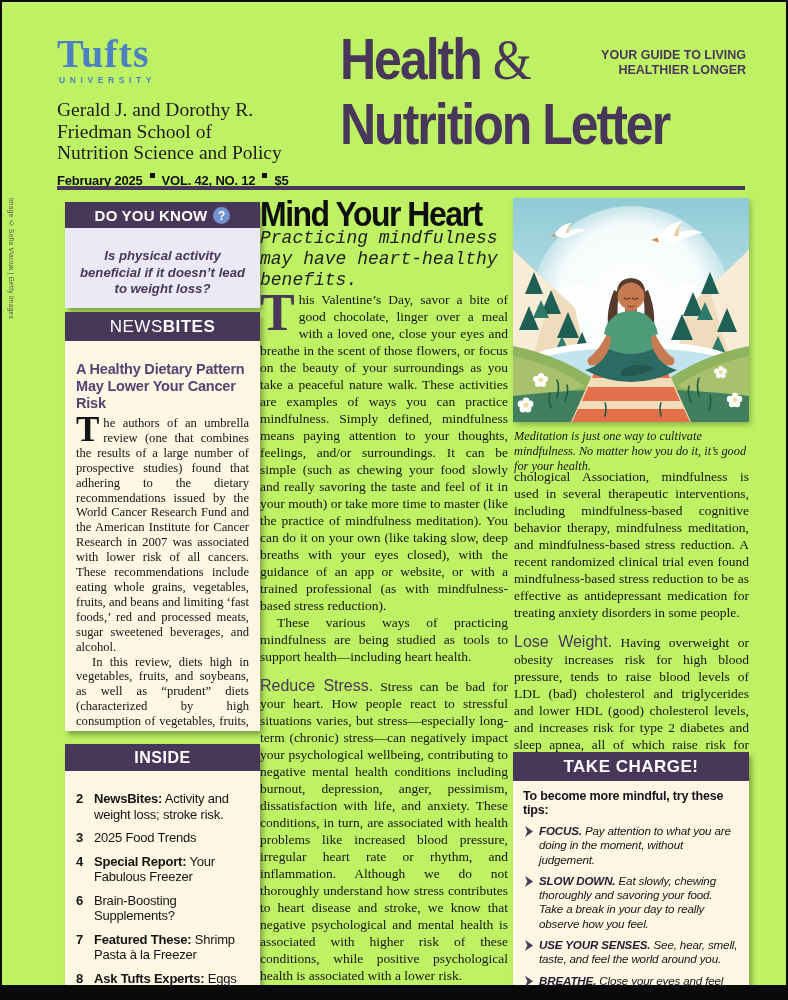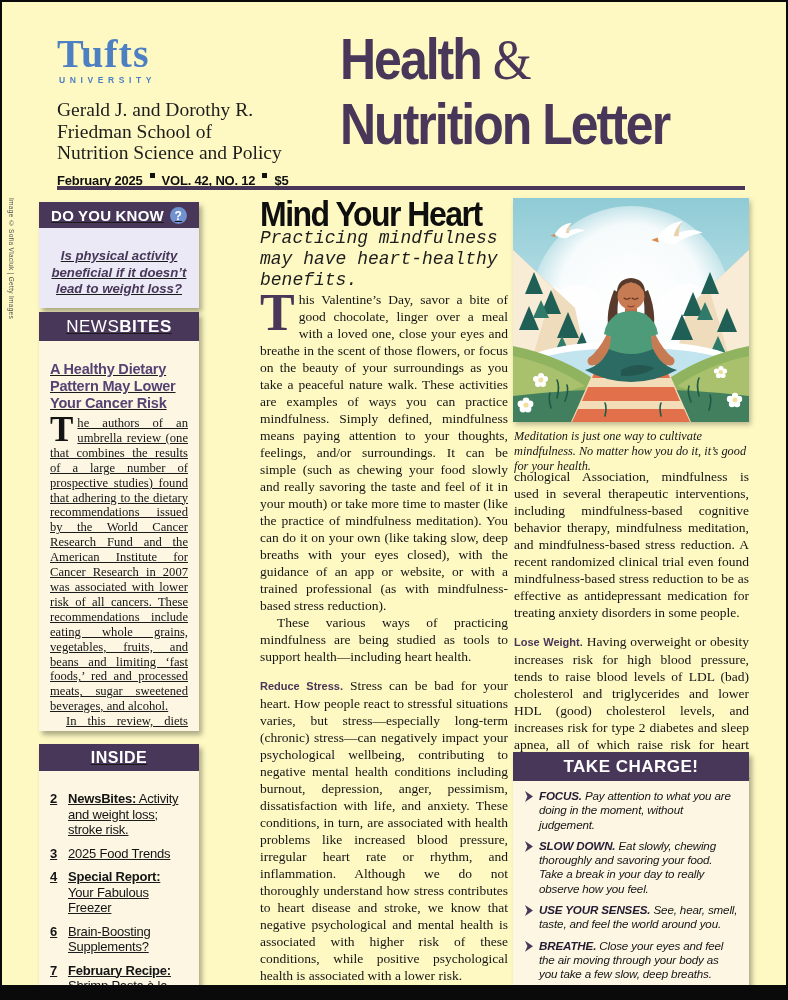--- a/index.html
+++ b/index.html
@@ -1,34 +1,34 @@
 <!DOCTYPE html>
 <html lang="en"><head>
 <meta charset="utf-8">
 <style>
   html,body{margin:0;padding:0;background:#fff;}
   .page{
     position:relative;width:788px;height:1000px;overflow:hidden;
-    background:#fef9c3;border:2px solid #0a0a0a;box-sizing:border-box;
+    background:#bef264;border:2px solid #0a0a0a;box-sizing:border-box;
     font-family:"Liberation Sans",sans-serif;color:#1b1b1b;
   }
   
   .publisher{position:absolute;left:55px;top:32px;width:285px;}
   .tufts-word{font-family:"Liberation Serif",serif;font-weight:700;font-size:40px;line-height:40px;color:#4d7fc3;letter-spacing:1px;}
   .tufts-univ{font-size:8.5px;font-weight:700;letter-spacing:4.6px;color:#4d7fc3;margin-top:1px;margin-left:2px;}
   .school{font-family:"Liberation Serif",serif;font-size:19.5px;line-height:21.5px;color:#1d1d1d;margin-top:14px;}
   .issueline{margin-top:9px;font-size:13px;font-weight:700;color:#101010;letter-spacing:-0.2px;display:flex;}
   .sq{width:5px;height:5px;background:#101010;display:inline-block;margin:0 7px;flex:none;}
   .masthead{position:absolute;left:338px;top:26px;color:#483758;font-weight:700;
     font-size:50px;line-height:57px;letter-spacing:-2px;transform:scaleY(1.14);transform-origin:top left;white-space:nowrap;}
   .masthead .amp{font-family:"Liberation Serif",serif;font-weight:400;letter-spacing:0;}
   .tagline{position:absolute;right:40px;top:46px;text-align:right;color:#483758;font-weight:700;font-size:12.5px;line-height:15px;}
   .header-rule{position:absolute;left:55px;right:41px;top:184px;height:4px;background:#483758;}
   
-  .box{position:absolute;left:37px;width:160px;box-shadow:3px 4px 5px rgba(0,0,0,.32);text-decoration:underline;}
+  .box{position:absolute;left:63px;width:195px;box-shadow:3px 4px 5px rgba(0,0,0,.32);}
   .box-hd{background:#483758;color:#fff;text-align:center;font-weight:700;padding:5px 2px 4px;}
   .box-bd{padding:20px 11px 10px;}
   .dyk-hd{font-size:15px;letter-spacing:0.2px;display:flex;align-items:center;justify-content:center;gap:6px;}
   .q-circle{width:17px;height:17px;border-radius:50%;background:#7191cf;color:#fff;font-size:12px;font-weight:700;
     display:inline-flex;align-items:center;justify-content:center;flex:none;}
   .dyk-bd{background:#eae9f5;text-align:center;}
   .dyk-q{color:#483758;font-weight:700;font-style:italic;font-size:13.2px;line-height:16.5px;}
   .dyk-hint{margin-top:4px;font-size:10px;font-weight:700;color:#1d1d1d;letter-spacing:-0.1px;}
   .nb-hd{font-size:17px;letter-spacing:0.5px;}
   .nb-hd .lt{font-weight:400;}
@@ -48,21 +48,21 @@
   
   .a-title{position:absolute;left:258px;top:192px;width:250px;font-size:32px;font-weight:700;color:#0f0f0f;
     letter-spacing:-1.5px;transform:scaleY(1.12);transform-origin:top left;white-space:nowrap;}
   .a-deck{position:absolute;left:258px;top:226px;width:250px;font-family:Liberation Mono, monospace;
     font-style:italic;font-size:18px;line-height:21px;color:#1d1d1d;}
   .col{position:absolute;font-family:"Liberation Serif",serif;font-size:13.5px;line-height:17px;text-align:justify;color:#141414;}
   .col1{left:258px;top:289px;width:248px;height:688px;}
   .col2{left:512px;top:466px;width:235px;}
   .a-drop{font-size:52px;line-height:43px;color:#483758;}
   .p-indent{text-indent:17px;}
-  .leadin{font-family:"Liberation Sans",sans-serif;font-weight:700;color:#483758;font-size:11px;}
+  .leadin{font-family:"Liberation Sans",sans-serif;font-weight:400;color:#483758;font-size:16px;}
   .gap{height:12px;}
   .a-continued{text-align:right;font-size:10px;font-style:italic;margin-top:4px;color:#141414;
     font-family:"Liberation Sans",sans-serif;}
   .a-continued b{font-weight:800;}
   
   .illus{position:absolute;left:511px;top:196px;width:236px;height:224px;box-shadow:2px 3px 5px rgba(0,0,0,.25);}
   .caption{position:absolute;left:512px;top:427px;width:235px;font-family:"Liberation Serif",serif;
     font-style:italic;font-size:12.3px;line-height:15px;color:#161616;}
   
   .tc-box{position:absolute;left:511px;width:236px;top:750px;box-shadow:3px 4px 5px rgba(0,0,0,.32);}
@@ -102,20 +102,24 @@
       <span class="sq"></span>
       <span>$5</span>
     </div>
   </div>
 
   <div class="masthead">
     <div><span>Health</span> <span class="amp">&amp;</span></div>
     <div>Nutrition Letter</div>
   </div>
 
+  <div class="tagline">
+    <div>YOUR GUIDE TO LIVING</div>
+    <div>HEALTHIER LONGER</div>
+  </div>
 
   <div class="header-rule"></div>
 
   <div class="box" style="top:200px;">
     <div class="box-hd dyk-hd">
       <span>DO YOU KNOW</span>
       <span class="q-circle">?</span>
     </div>
     <div class="box-bd dyk-bd">
       <div class="dyk-q">Is physical activity beneficial if it doesn’t lead to weight loss?</div>
@@ -150,21 +154,21 @@
       <div class="toc-row">
         <span class="toc-pg">4</span>
         <span class="toc-txt"><b>Special Report:</b><span> Your Fabulous Freezer</span></span>
       </div>
       <div class="toc-row">
         <span class="toc-pg">6</span>
         <span class="toc-txt"><b></b><span>Brain-Boosting Supplements?</span></span>
       </div>
       <div class="toc-row">
         <span class="toc-pg">7</span>
-        <span class="toc-txt"><b>February Recipe:</b><span> Shrimp Pasta à la Freezer</span></span>
+        <span class="toc-txt"><b>Featured These:</b><span> Shrimp Pasta à la Freezer</span></span>
       </div>
       <div class="toc-row">
         <span class="toc-pg">8</span>
         <span class="toc-txt"><b>Ask Tufts Experts:</b><span> Eggs</span></span>
       </div>
       <div class="toc-row">
         <span class="toc-pg"></span>
         <span class="toc-txt"><b>Myth of the Month:</b><span> Protein bars</span></span>
       </div>
     </div>
@@ -332,20 +336,21 @@
       <span class="leadin">Lose Weight.</span><span> Having overweight or obesity increases risk for high blood pressure, tends to raise blood levels of LDL (bad) cholesterol and triglycerides and lower HDL (good) cholesterol levels, and increases risk for type 2 diabetes and sleep apnea, all of which raise risk for heart attack and stroke.</span>
     </div>
     <div class="a-continued">
       <b>Mind Your Heart</b><span> continued on page 7</span>
     </div>
   </div>
 
   <div class="tc-box">
     <div class="box-hd tc-hd">TAKE CHARGE!</div>
     <div class="cream tc-bd">
+      <div class="tc-intro">To become more mindful, try these tips:</div>
       <div class="tip">
         <span class="tip-bullet"></span>
         <span class="tip-txt"><b>FOCUS.</b><span> Pay attention to what you are doing in the moment, without judgement.</span></span>
       </div>
       <div class="tip">
         <span class="tip-bullet"></span>
         <span class="tip-txt"><b>SLOW DOWN.</b><span> Eat slowly, chewing thoroughly and savoring your food. Take a break in your day to really observe how you feel.</span></span>
       </div>
       <div class="tip">
         <span class="tip-bullet"></span>

